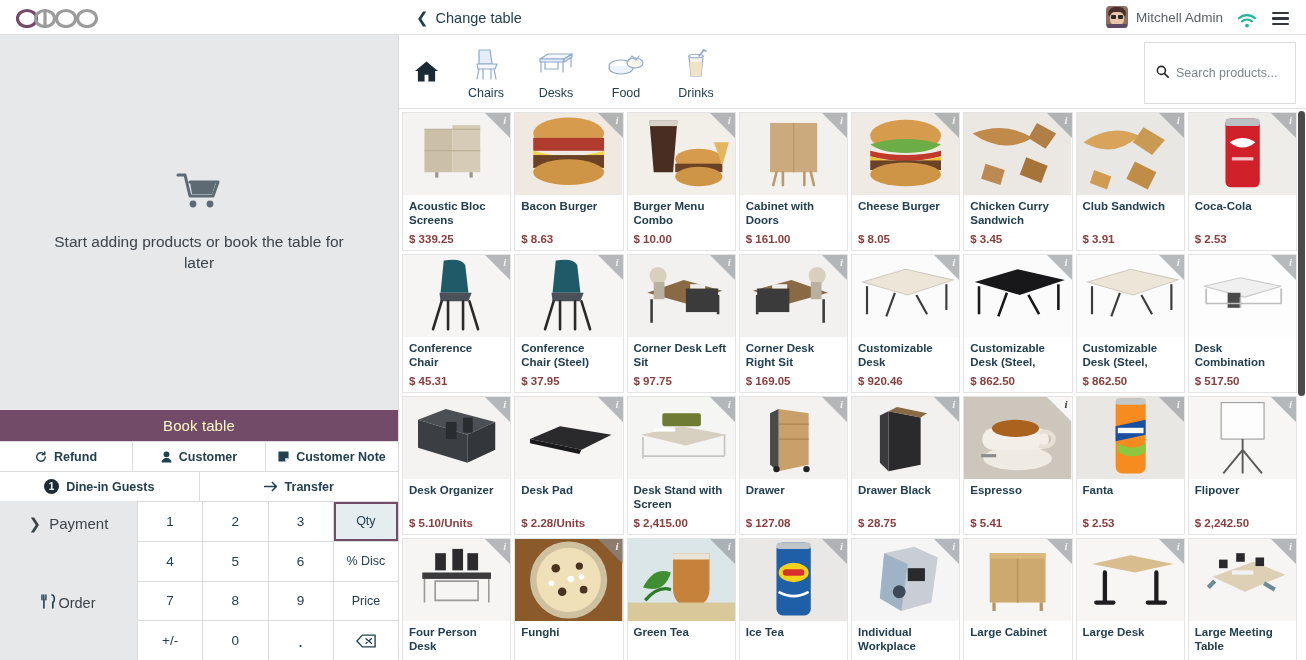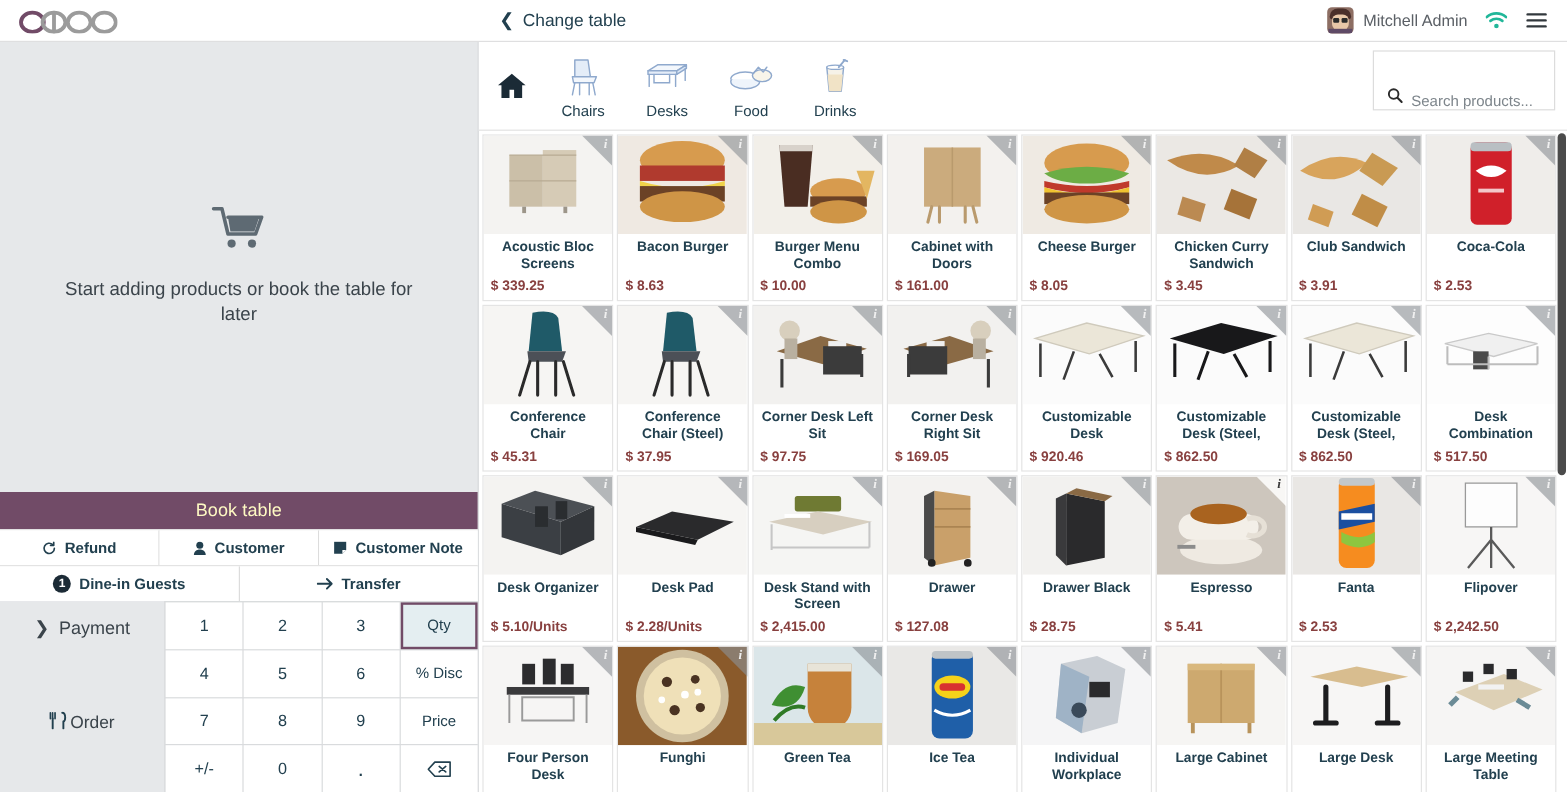--- a/index.html
+++ b/index.html
@@ -29,21 +29,21 @@
     position: absolute; left: 416px; top: 0; height: 35px;
     display: flex; align-items: center; gap: 7px;
   }
   .change-table {
     display: flex; align-items: center; gap: 7px;
     font-size: 14.5px; color: #22404f; font-weight: 500;
     cursor: pointer;
   }
   .chev-left { font-size: 15px; color: #22404f; line-height: 1; }
   .topbar-right {
-    margin-left: auto; display: flex; align-items: center; gap: 15px;
+    margin-left: auto; display: flex; align-items: flex-end; gap: 15px;
     padding-right: 16px;
   }
   .user-chip { display: flex; align-items: center; gap: 8px; cursor: pointer; }
   .avatar {
     width: 22px; height: 22px; border-radius: 4px;
     background: #8d6e63; position: relative; overflow: hidden;
     flex: none;
   }
   .avatar .hair { position:absolute; left:2px; top:1px; width:18px; height:9px; background:#4a2f2a; border-radius:7px 7px 2px 2px;}
   .avatar .face { position:absolute; left:4px; top:6px; width:14px; height:13px; background:#e8c7a8; border-radius:5px;}
@@ -148,23 +148,23 @@
   .cat-item {
     width: 70px; height: 70px;
     display: flex; flex-direction: column;
     align-items: center; justify-content: center; gap: 2px;
     cursor: pointer;
   }
   .cat-item .cat-label { font-size: 12.5px; color: #22404f; font-weight: 500; }
   .cat-home { width: 42px; margin-right: 4px; }
   .search-box {
     position: absolute; right: 10px; top: 7px;
-    width: 152px; height: 50px;
+    width: 152px; height: 62px;
     border: 1px solid #dcdcdc; background: #fff;
-    display: flex; align-items: flex-end; gap: 7px;
+    display: flex; align-items: center; gap: 7px;
     padding: 0 11px;
   }
   .search-box input {
     border: none; outline: none; font-size: 12.5px;
     color: #31373b; width: 100%; font-family: "Liberation Sans", sans-serif;
     background: transparent;
   }
   .search-box input::placeholder { color: #7d858b; }
 
   .products-wrap { flex: 1; position: relative; overflow: hidden; background:#fff; }
@@ -194,21 +194,21 @@
   .p-info-letter {
     position: absolute; right: 4px; top: 1px; z-index: 4;
     font-size: 11px; font-style: italic; font-weight: bold;
     color: #f0f0f0; font-family: "Liberation Serif", serif;
   }
   .p-card.hl .p-info { border-top-color: rgba(255,255,255,.85); }
   .p-card.hl .p-info-letter { color: #3a3a3a; }
   .p-name {
     font-size: 11.5px; font-weight: bold; color: #22404f;
     line-height: 1.18; padding: 5px 6px 0 6px;
-    max-height: 32px; overflow: hidden; text-align: center;
+    max-height: 32px; overflow: hidden;
   }
   .p-price {
     font-size: 11.5px; color: #88403f; font-weight: 700;
     padding: 0 6px 5px 6px; margin-top: auto;
   }
   .v-scroll {
     position: absolute; right: 1px; top: 2px;
     width: 7px; height: 285px; background: #4b4b4b; border-radius: 4px;
     z-index: 10;
   }

